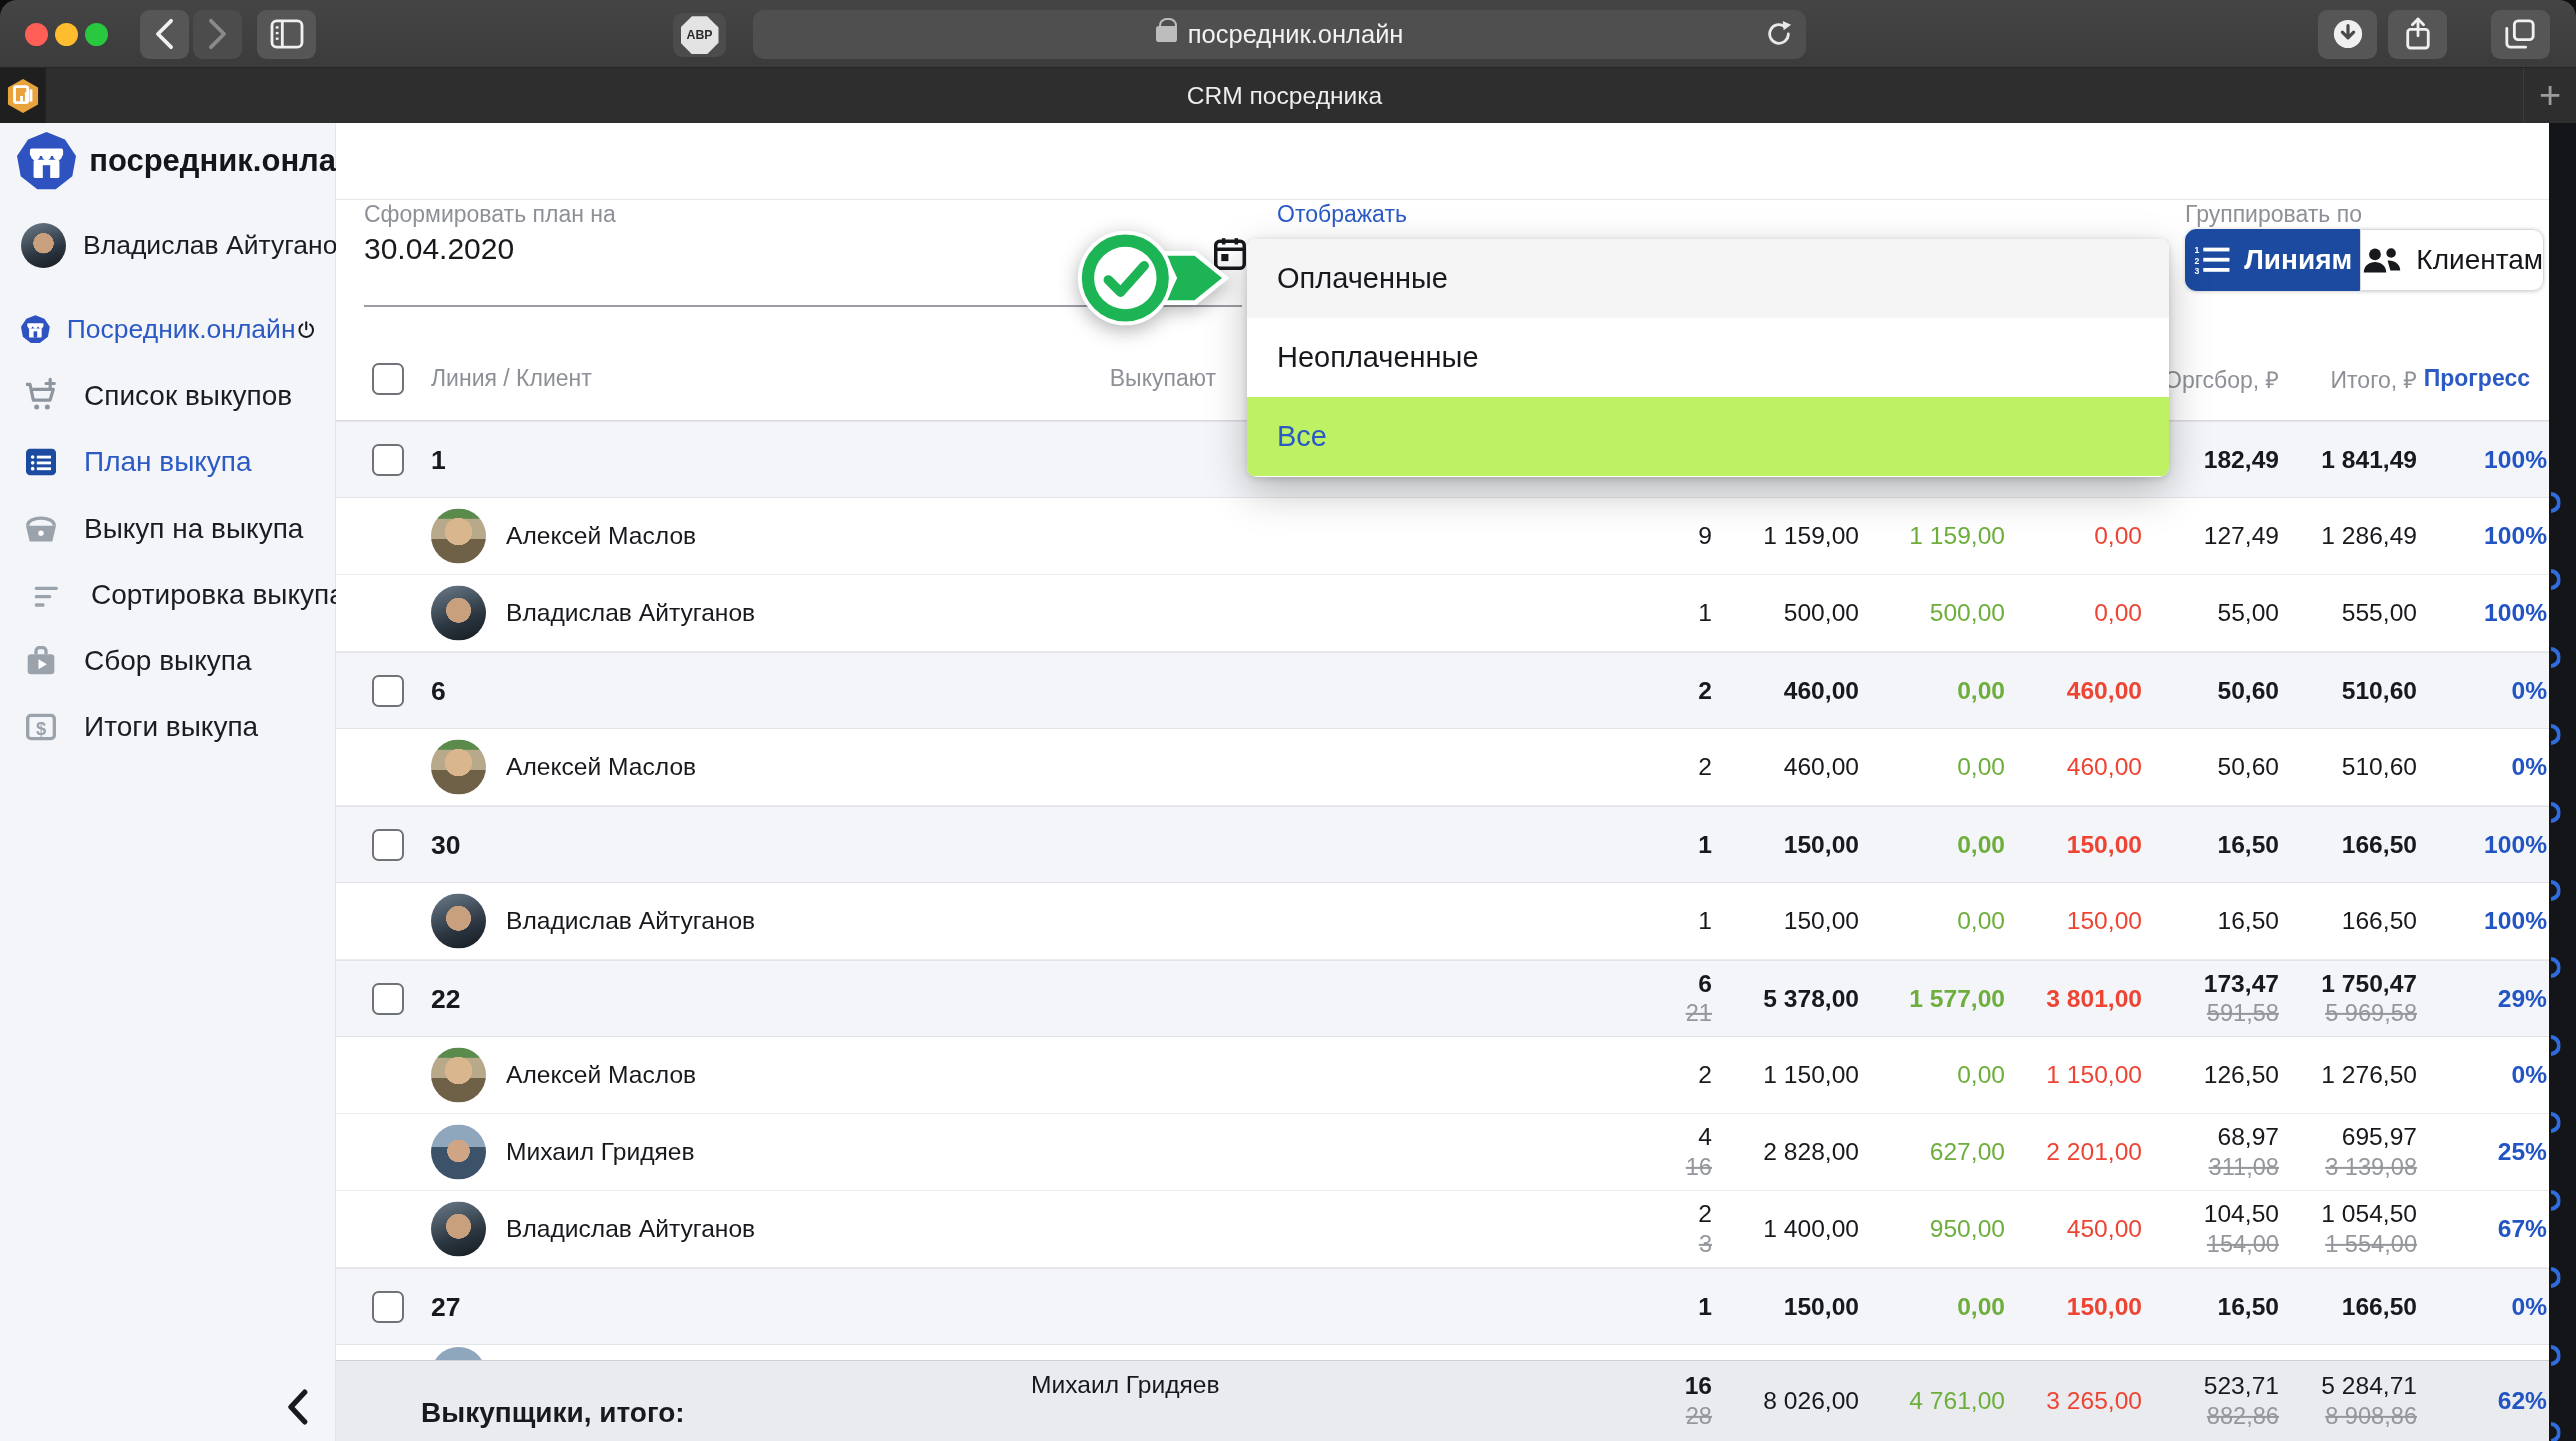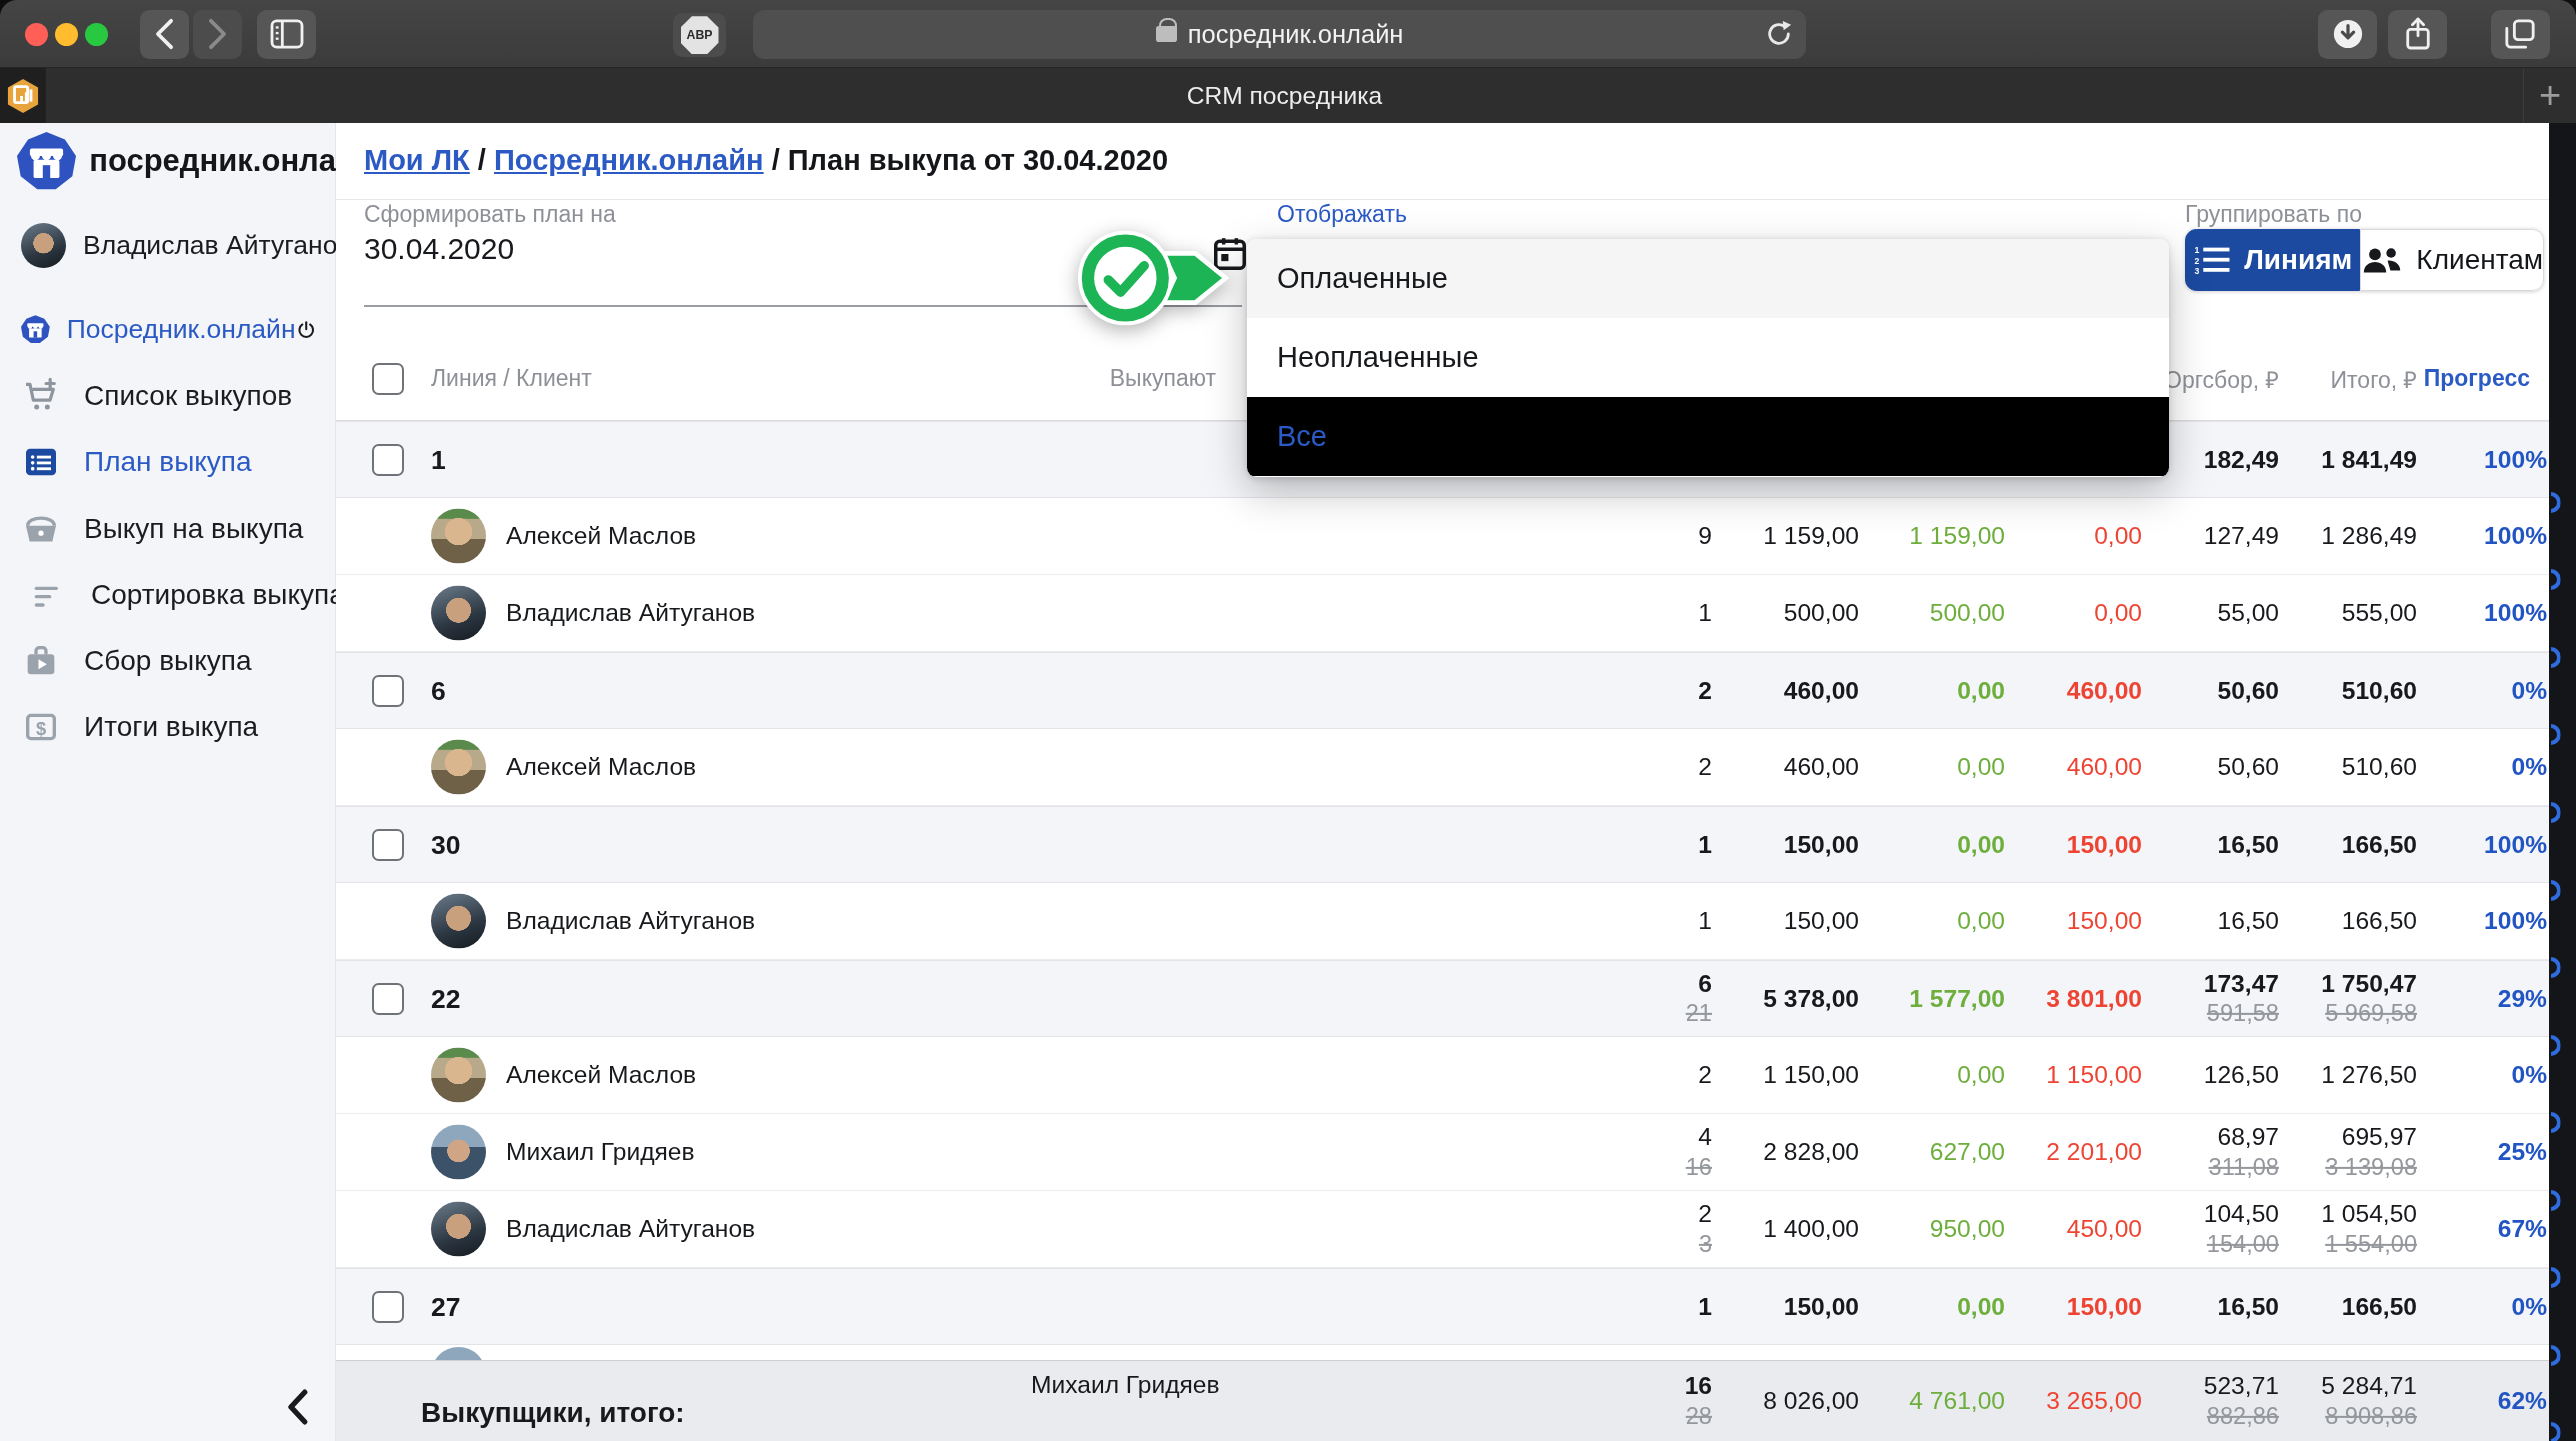--- a/index.html
+++ b/index.html
@@ -93,21 +93,21 @@
   .tfoot { position:absolute; left:0; top:1237px; width:2213px; height:81px; background:#e9ebee; border-top:0.9px solid #cdd0d4; }
   .tfoot .cell { top:40px; }
   .tfoot .c-count .v { font-weight:bold; }
   .foot-label { position:absolute; left:85px; top:36px; font-size:28px; font-weight:bold; color:#17191d; }
   .foot-buyer { position:absolute; left:695px; top:9.5px; font-size:24.6px; color:#17191d; }
 
   
   .dropdown { position:absolute; left:911px; top:116px; width:922px; height:238px; background:#fff; border-radius:9.5px; box-shadow:0 15px 42px rgba(0,0,0,.25), 0 1.9px 7.6px rgba(0,0,0,.15); z-index:60; overflow:hidden; }
   .dd-opt { height:79px; display:flex; align-items:center; padding-left:30px; font-size:29px; color:#17191d; cursor:pointer; }
   .dd-opt.first { background:#f5f5f6; }
-  .dd-opt.selected { background:#000000; color:#2b5ac5; }
+  .dd-opt.selected { background:#bef264; color:#2b5ac5; }
 
   svg { display:block; }
 </style>
 </head>
 <body>
 
 <div class="window">
 
   <div class="chrome">
     <span class="tl red"></span>
@@ -293,21 +293,20 @@
 
       <div class="collapse">
         <svg width="24.6" height="36" viewBox="0 0 22 34">
             <polyline points="18,3 5,17 18,31" fill="none" stroke="#17191d" stroke-width="5" stroke-linecap="round" stroke-linejoin="round"></polyline>
           </svg>
       </div>
     </aside>
 
     <main class="main">
 
-      <div class="crumbs" id="crumbs"><a>Мои ЛК</a><span class="crumb-sep"> / </span><a>Посредник.онлайн</a><span class="crumb-sep"> / </span><span>План выкупа от 30.04.2020</span></div>
       <div class="head-divider"></div>
 
       <span class="lbl" style="left:28px; top:78px;">Сформировать план на</span>
       <span class="date-value">30.04.2020</span>
       <span class="date-line"></span>
       <span class="cal-icon">
         <svg width="38" height="38" viewBox="0 0 24 24">
             <rect x="3" y="4" width="18" height="17" rx="2.5" fill="none" stroke="#17191d" stroke-width="2.2"></rect>
             <line x1="8" y1="2" x2="8" y2="6" stroke="#17191d" stroke-width="2.2"></line>
             <line x1="16" y1="2" x2="16" y2="6" stroke="#17191d" stroke-width="2.2"></line>

